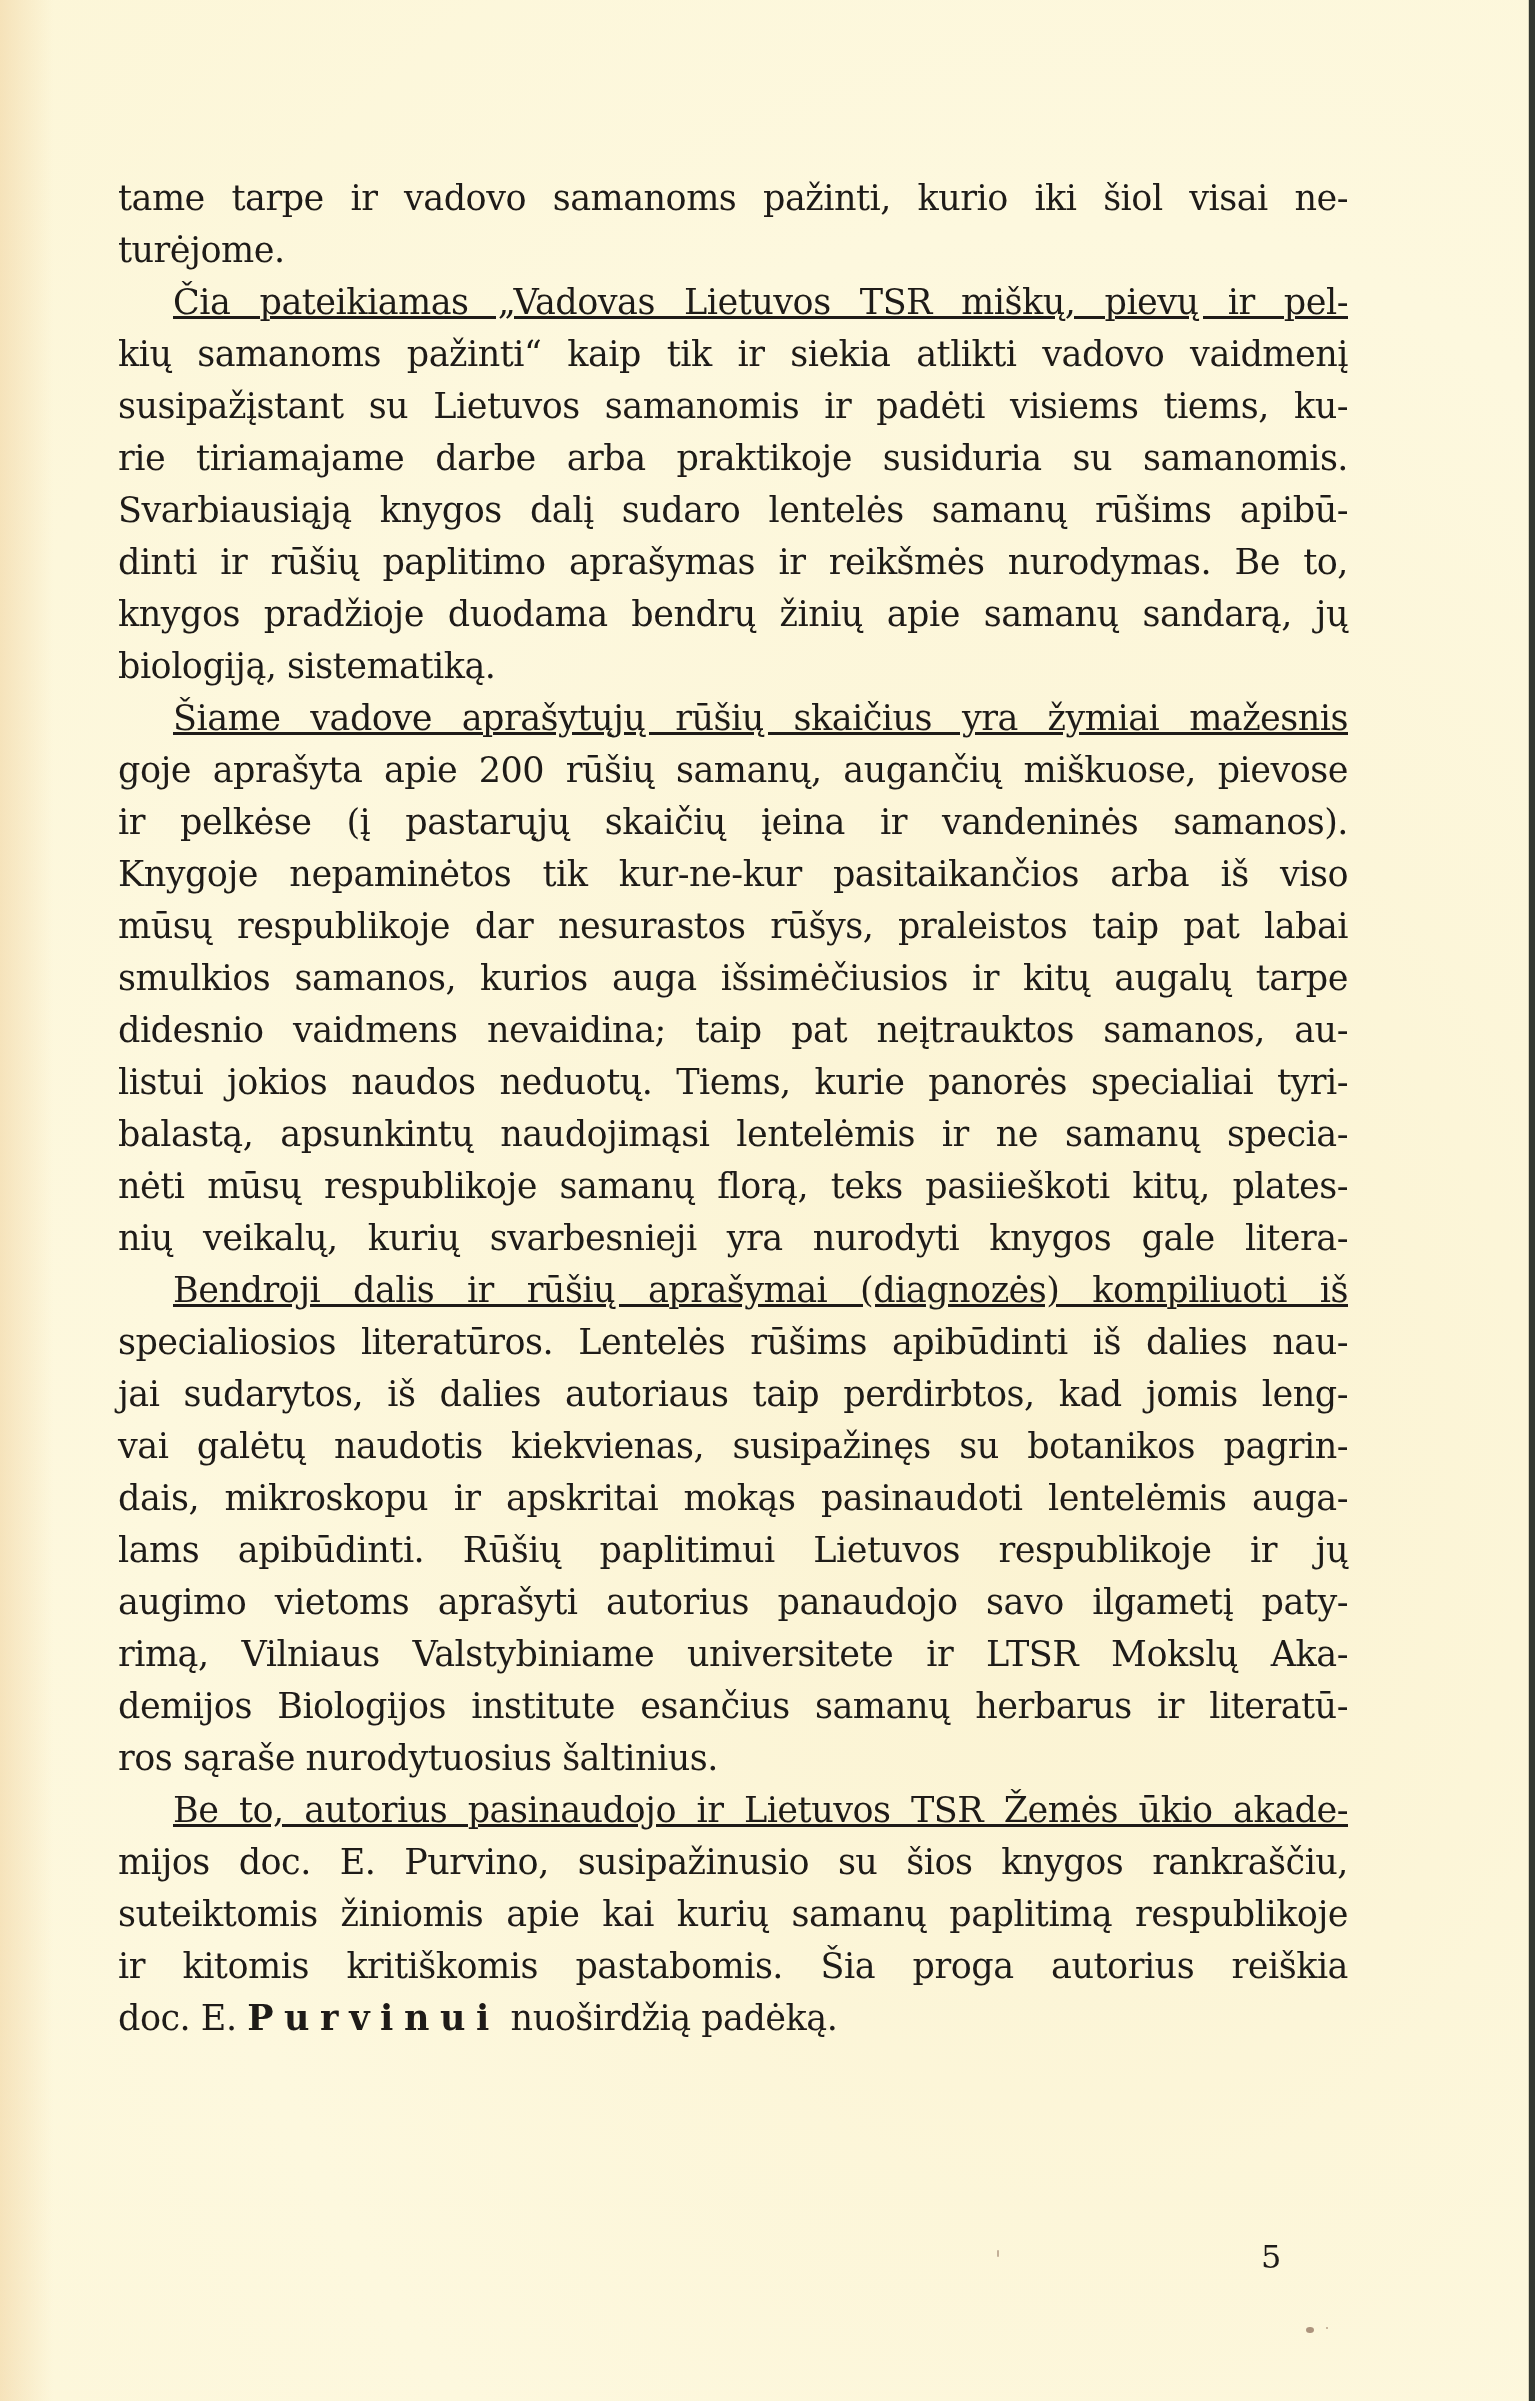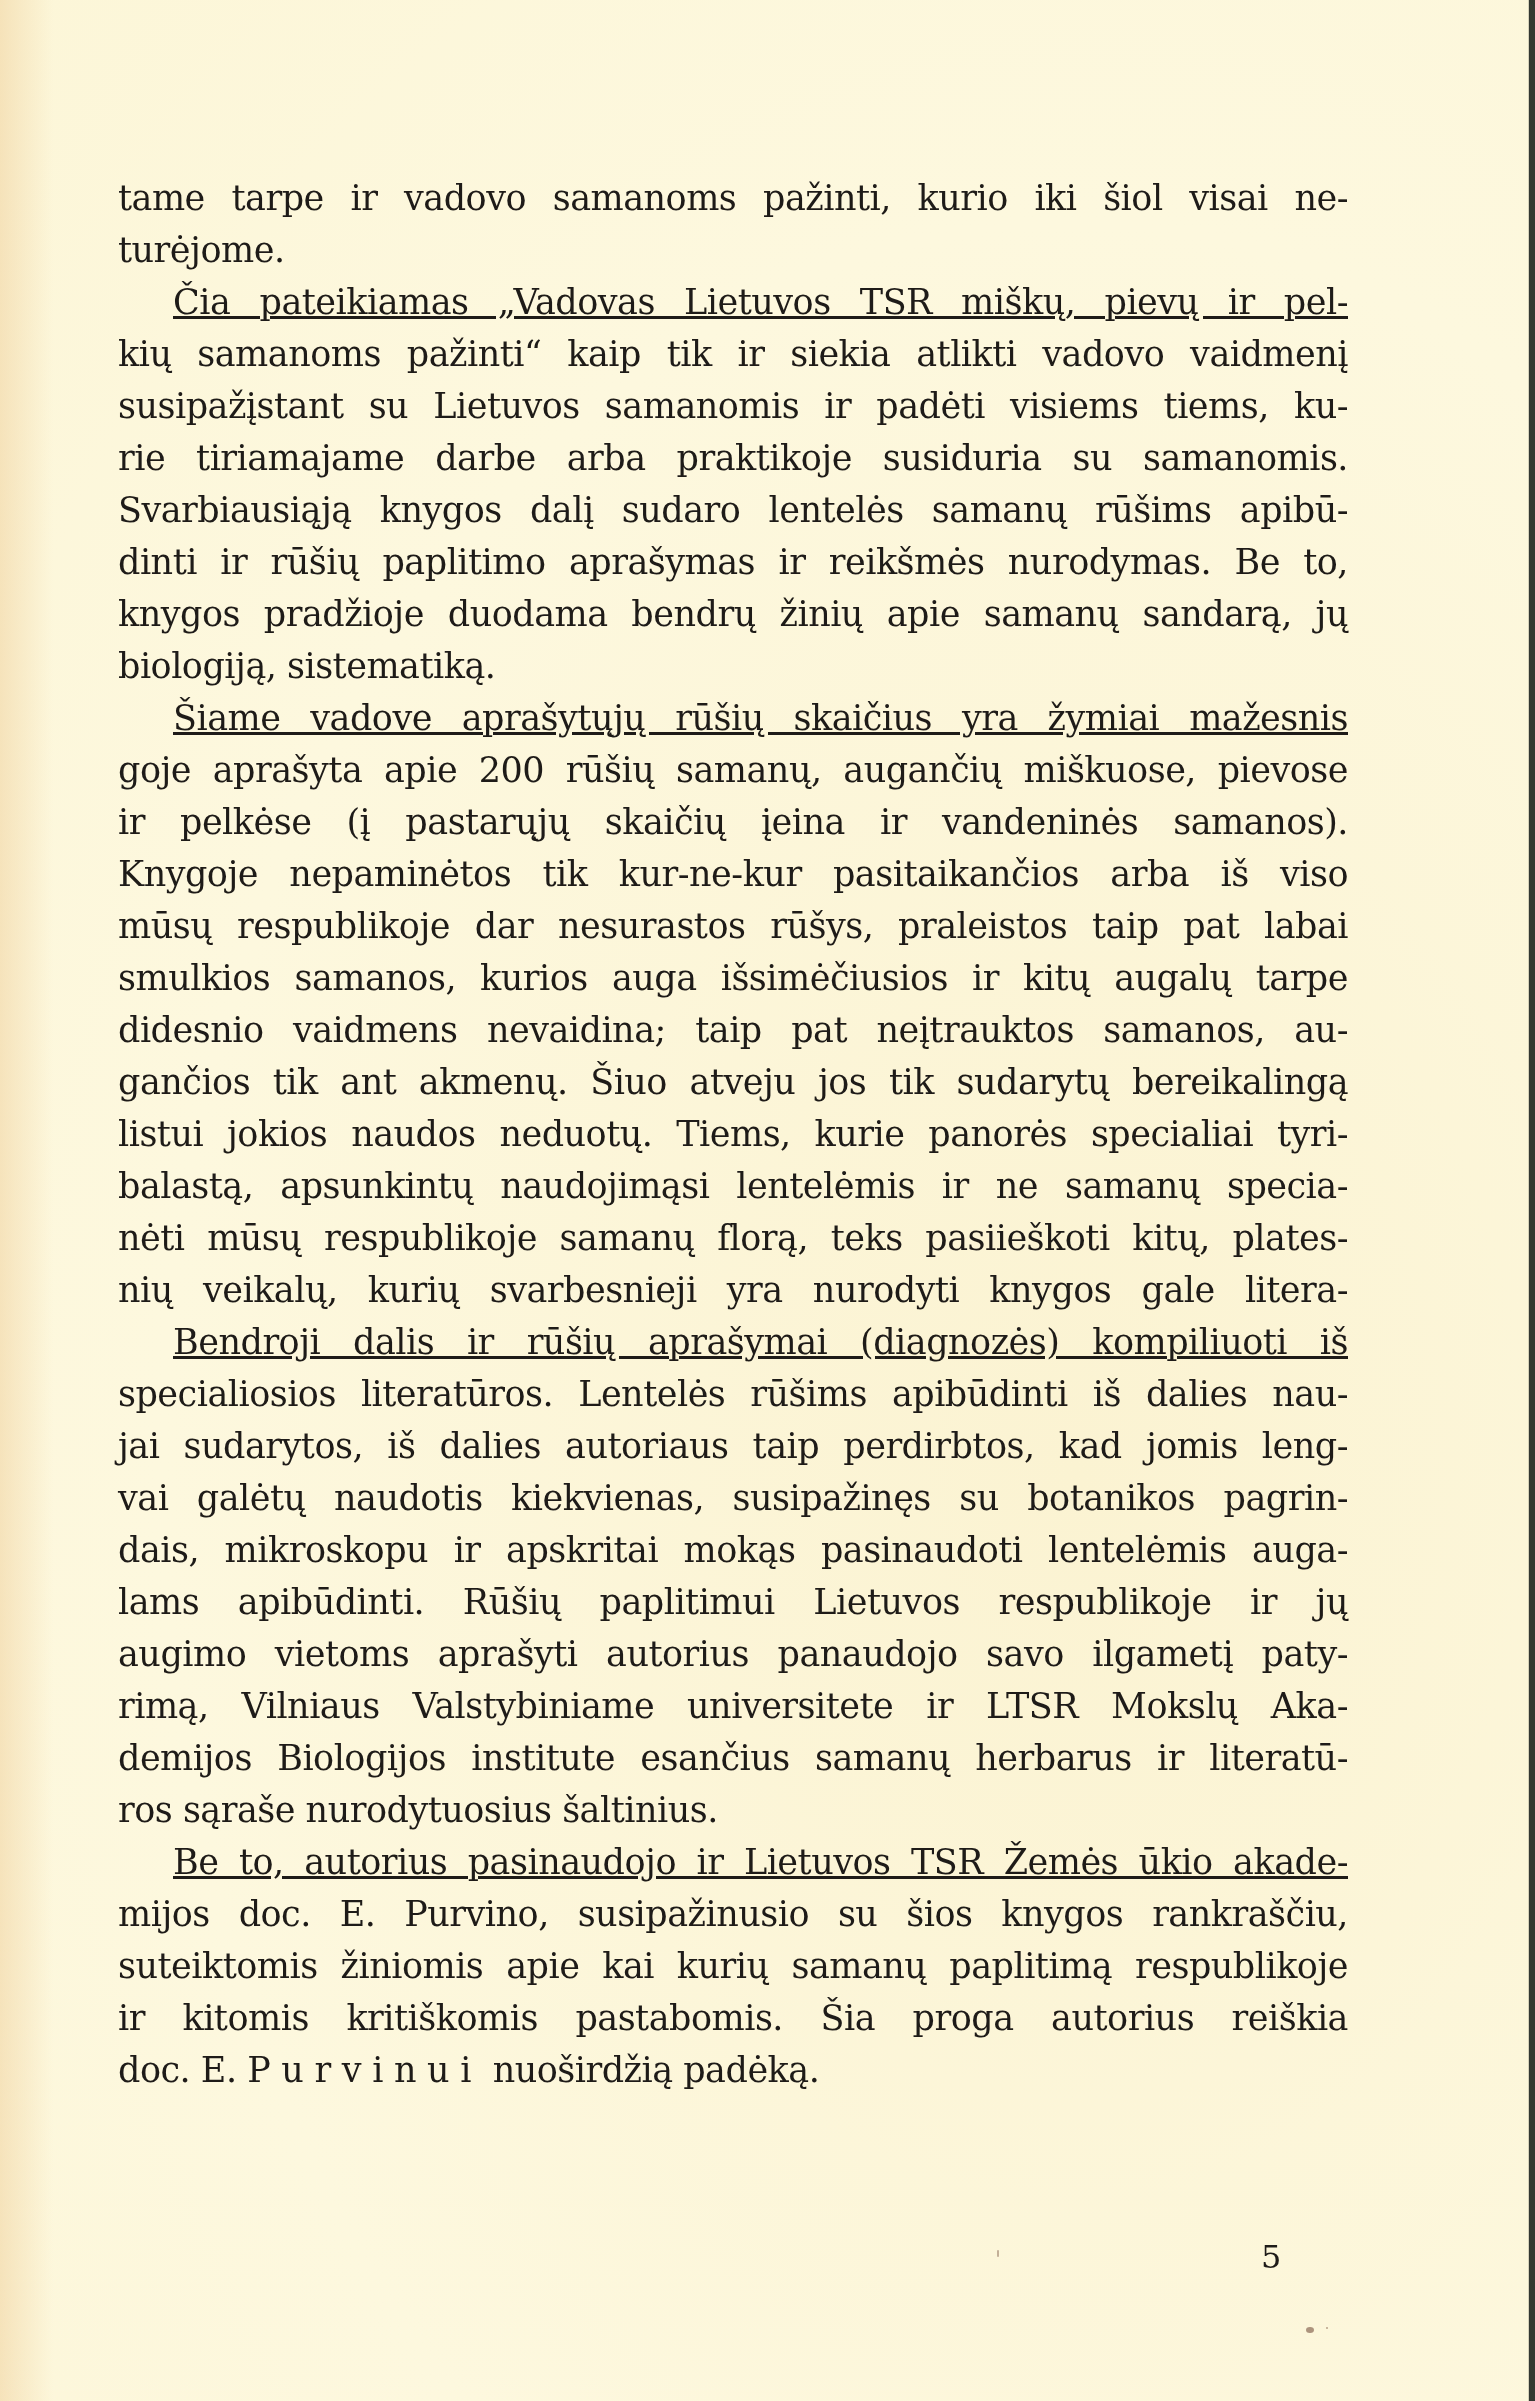--- a/index.html
+++ b/index.html
@@ -43,20 +43,21 @@
     }
     .line.last {
       text-align-last: left;
     }
     .line.indent {
       padding-left: 55px;
       text-decoration: underline;
     }
     .spaced {
       letter-spacing: 10.6px;
+      font-weight: bold;
     }
     .page-number {
       position: absolute;
       left: 1261px;
       top: 2238px;
       font-family: "DejaVu Serif", serif;
       font-size: 32px;
       color: #1e1b18;
     }
     .speck {
@@ -89,21 +90,20 @@
     </div>
 
     <div>
       <span class="line indent">Šiame vadove aprašytųjų rūšių skaičius yra žymiai mažesnis</span>
       <span class="line">goje aprašyta apie 200 rūšių samanų, augančių miškuose, pievose</span>
       <span class="line">ir pelkėse (į pastarųjų skaičių įeina ir vandeninės samanos).</span>
       <span class="line">Knygoje nepaminėtos tik kur-ne-kur pasitaikančios arba iš viso</span>
       <span class="line">mūsų respublikoje dar nesurastos rūšys, praleistos taip pat labai</span>
       <span class="line">smulkios samanos, kurios auga išsimėčiusios ir kitų augalų tarpe</span>
       <span class="line">didesnio vaidmens nevaidina; taip pat neįtrauktos samanos, au-</span>
-      <span class="line">gančios tik ant akmenų. Šiuo atveju jos tik sudarytų bereikalingą</span>
       <span class="line">listui jokios naudos neduotų. Tiems, kurie panorės specialiai tyri-</span>
       <span class="line">balastą, apsunkintų naudojimąsi lentelėmis ir ne samanų specia-</span>
       <span class="line">nėti mūsų respublikoje samanų florą, teks pasiieškoti kitų, plates-</span>
       <span class="line">nių veikalų, kurių svarbesnieji yra nurodyti knygos gale litera-</span>
     </div>
 
     <div>
       <span class="line indent">Bendroji dalis ir rūšių aprašymai (diagnozės) kompiliuoti iš</span>
       <span class="line">specialiosios literatūros. Lentelės rūšims apibūdinti iš dalies nau-</span>
       <span class="line">jai sudarytos, iš dalies autoriaus taip perdirbtos, kad jomis leng-</span>

